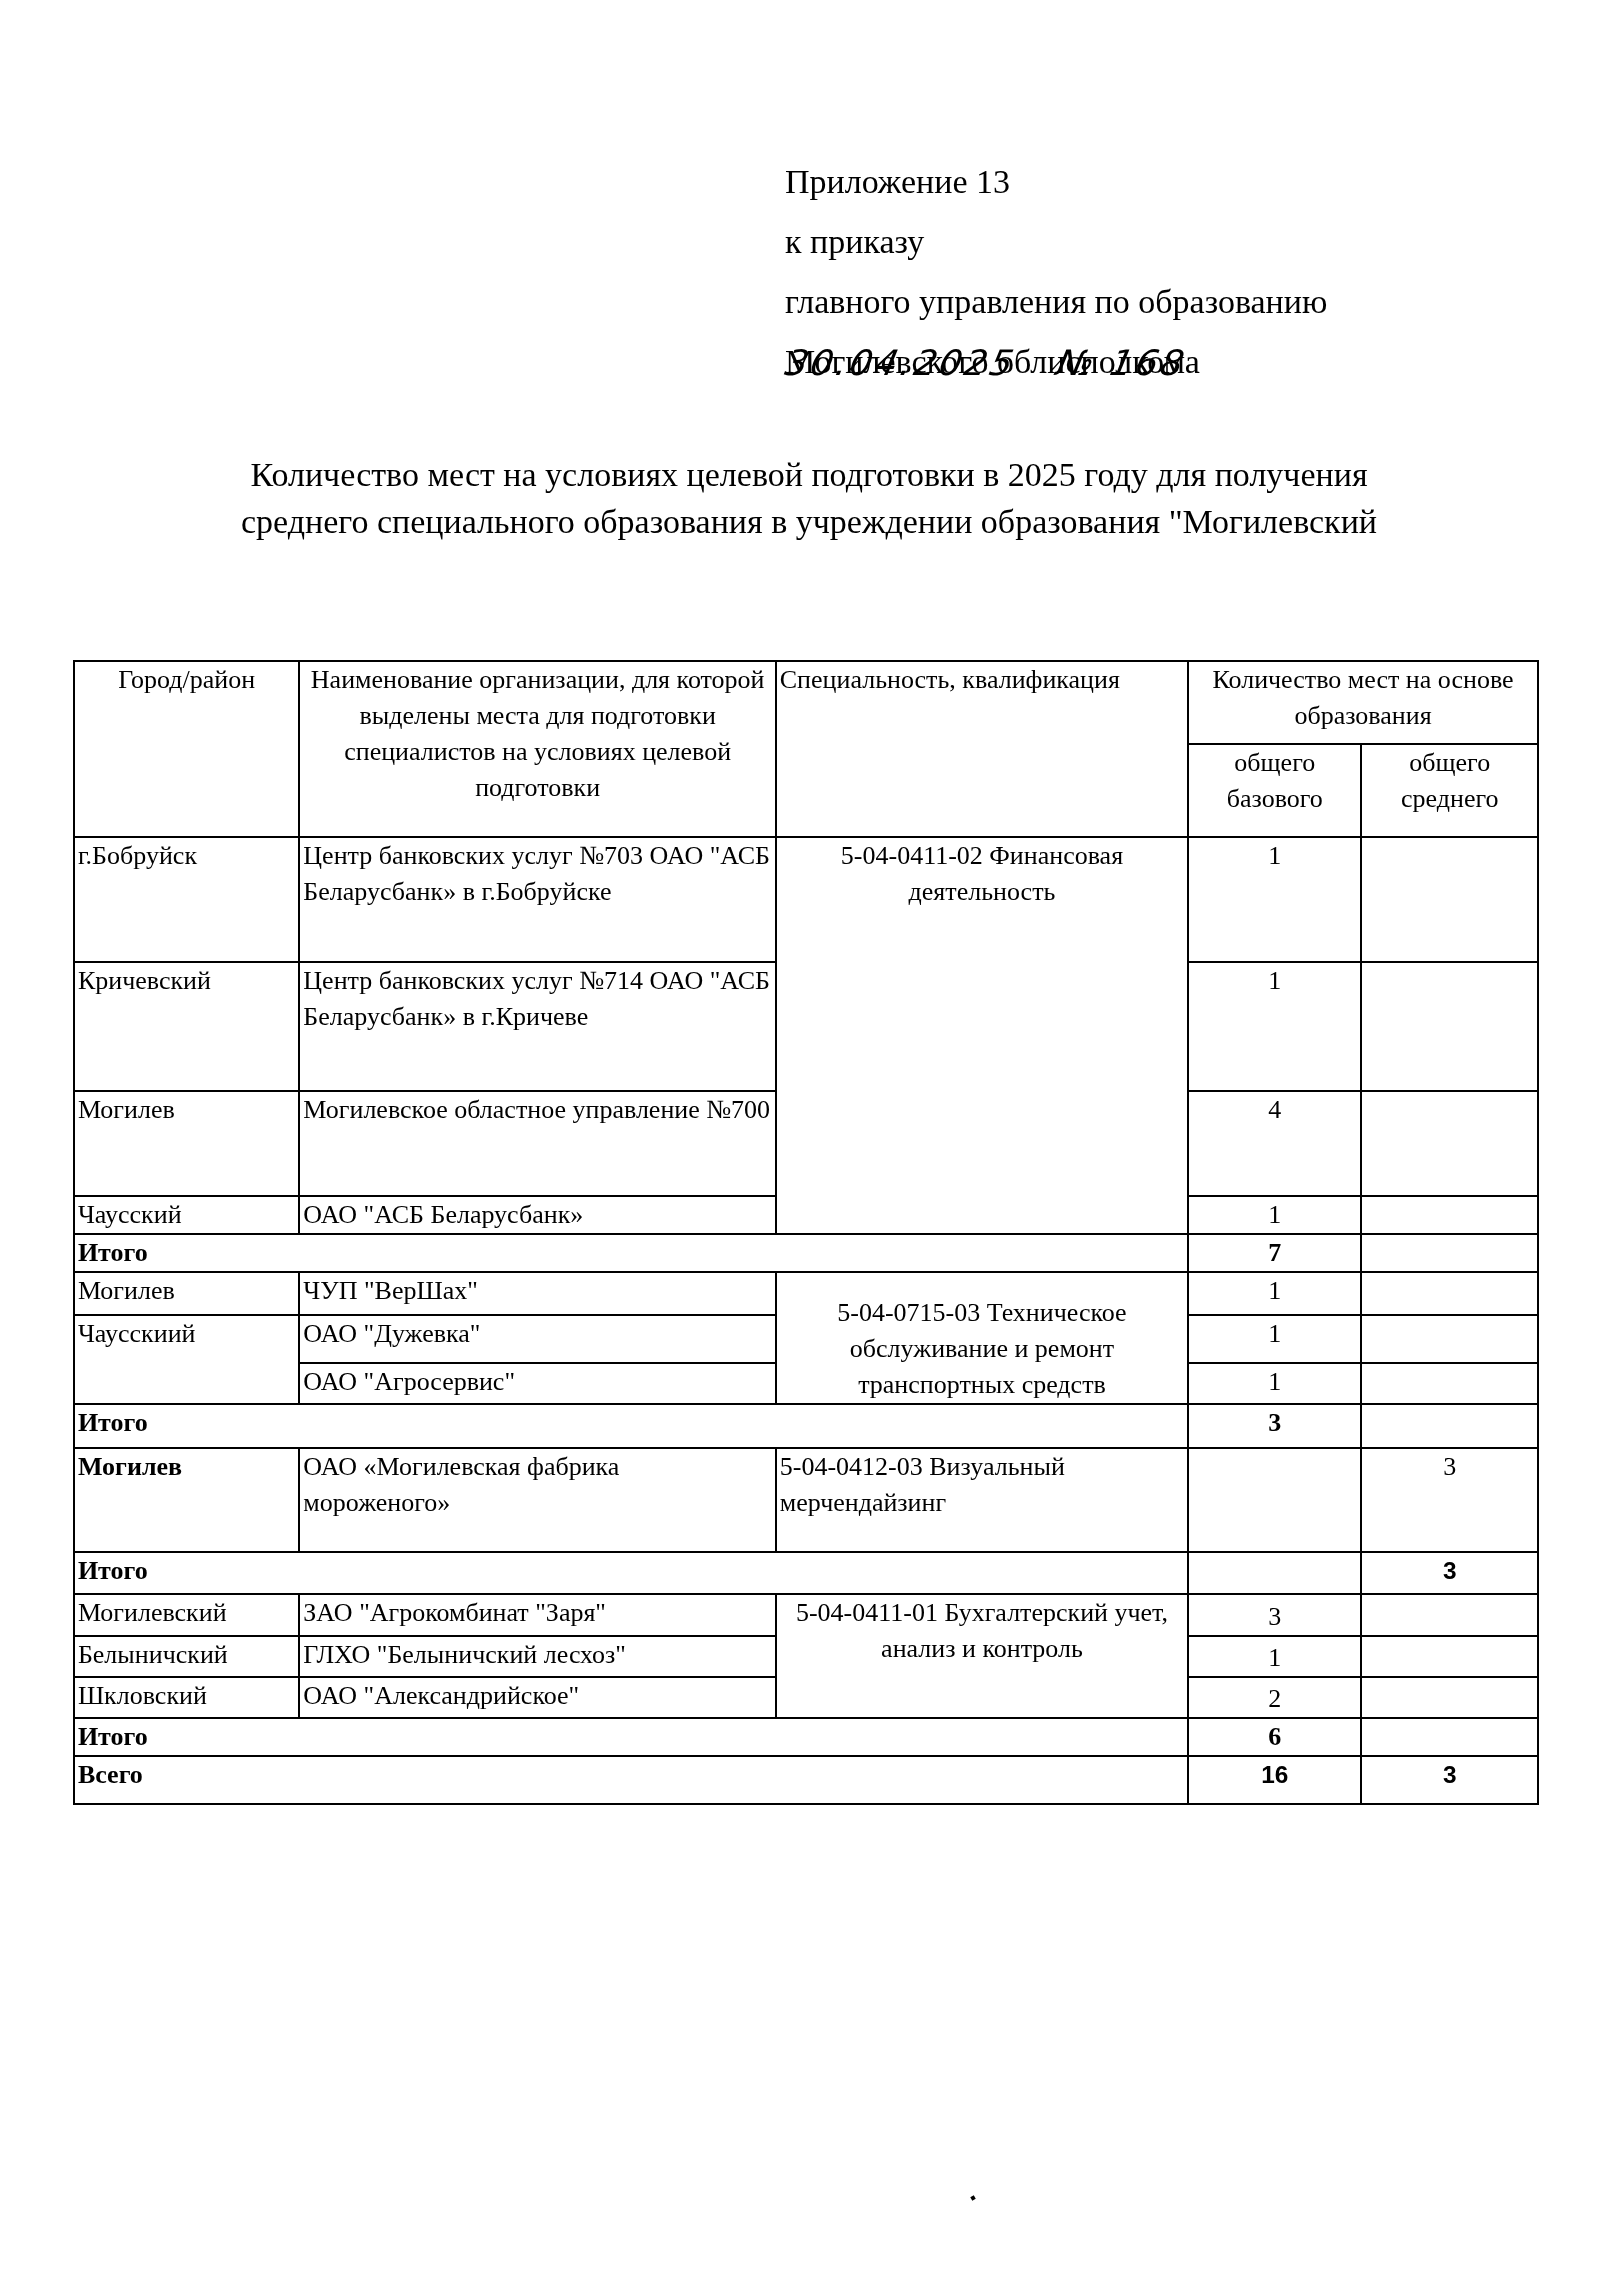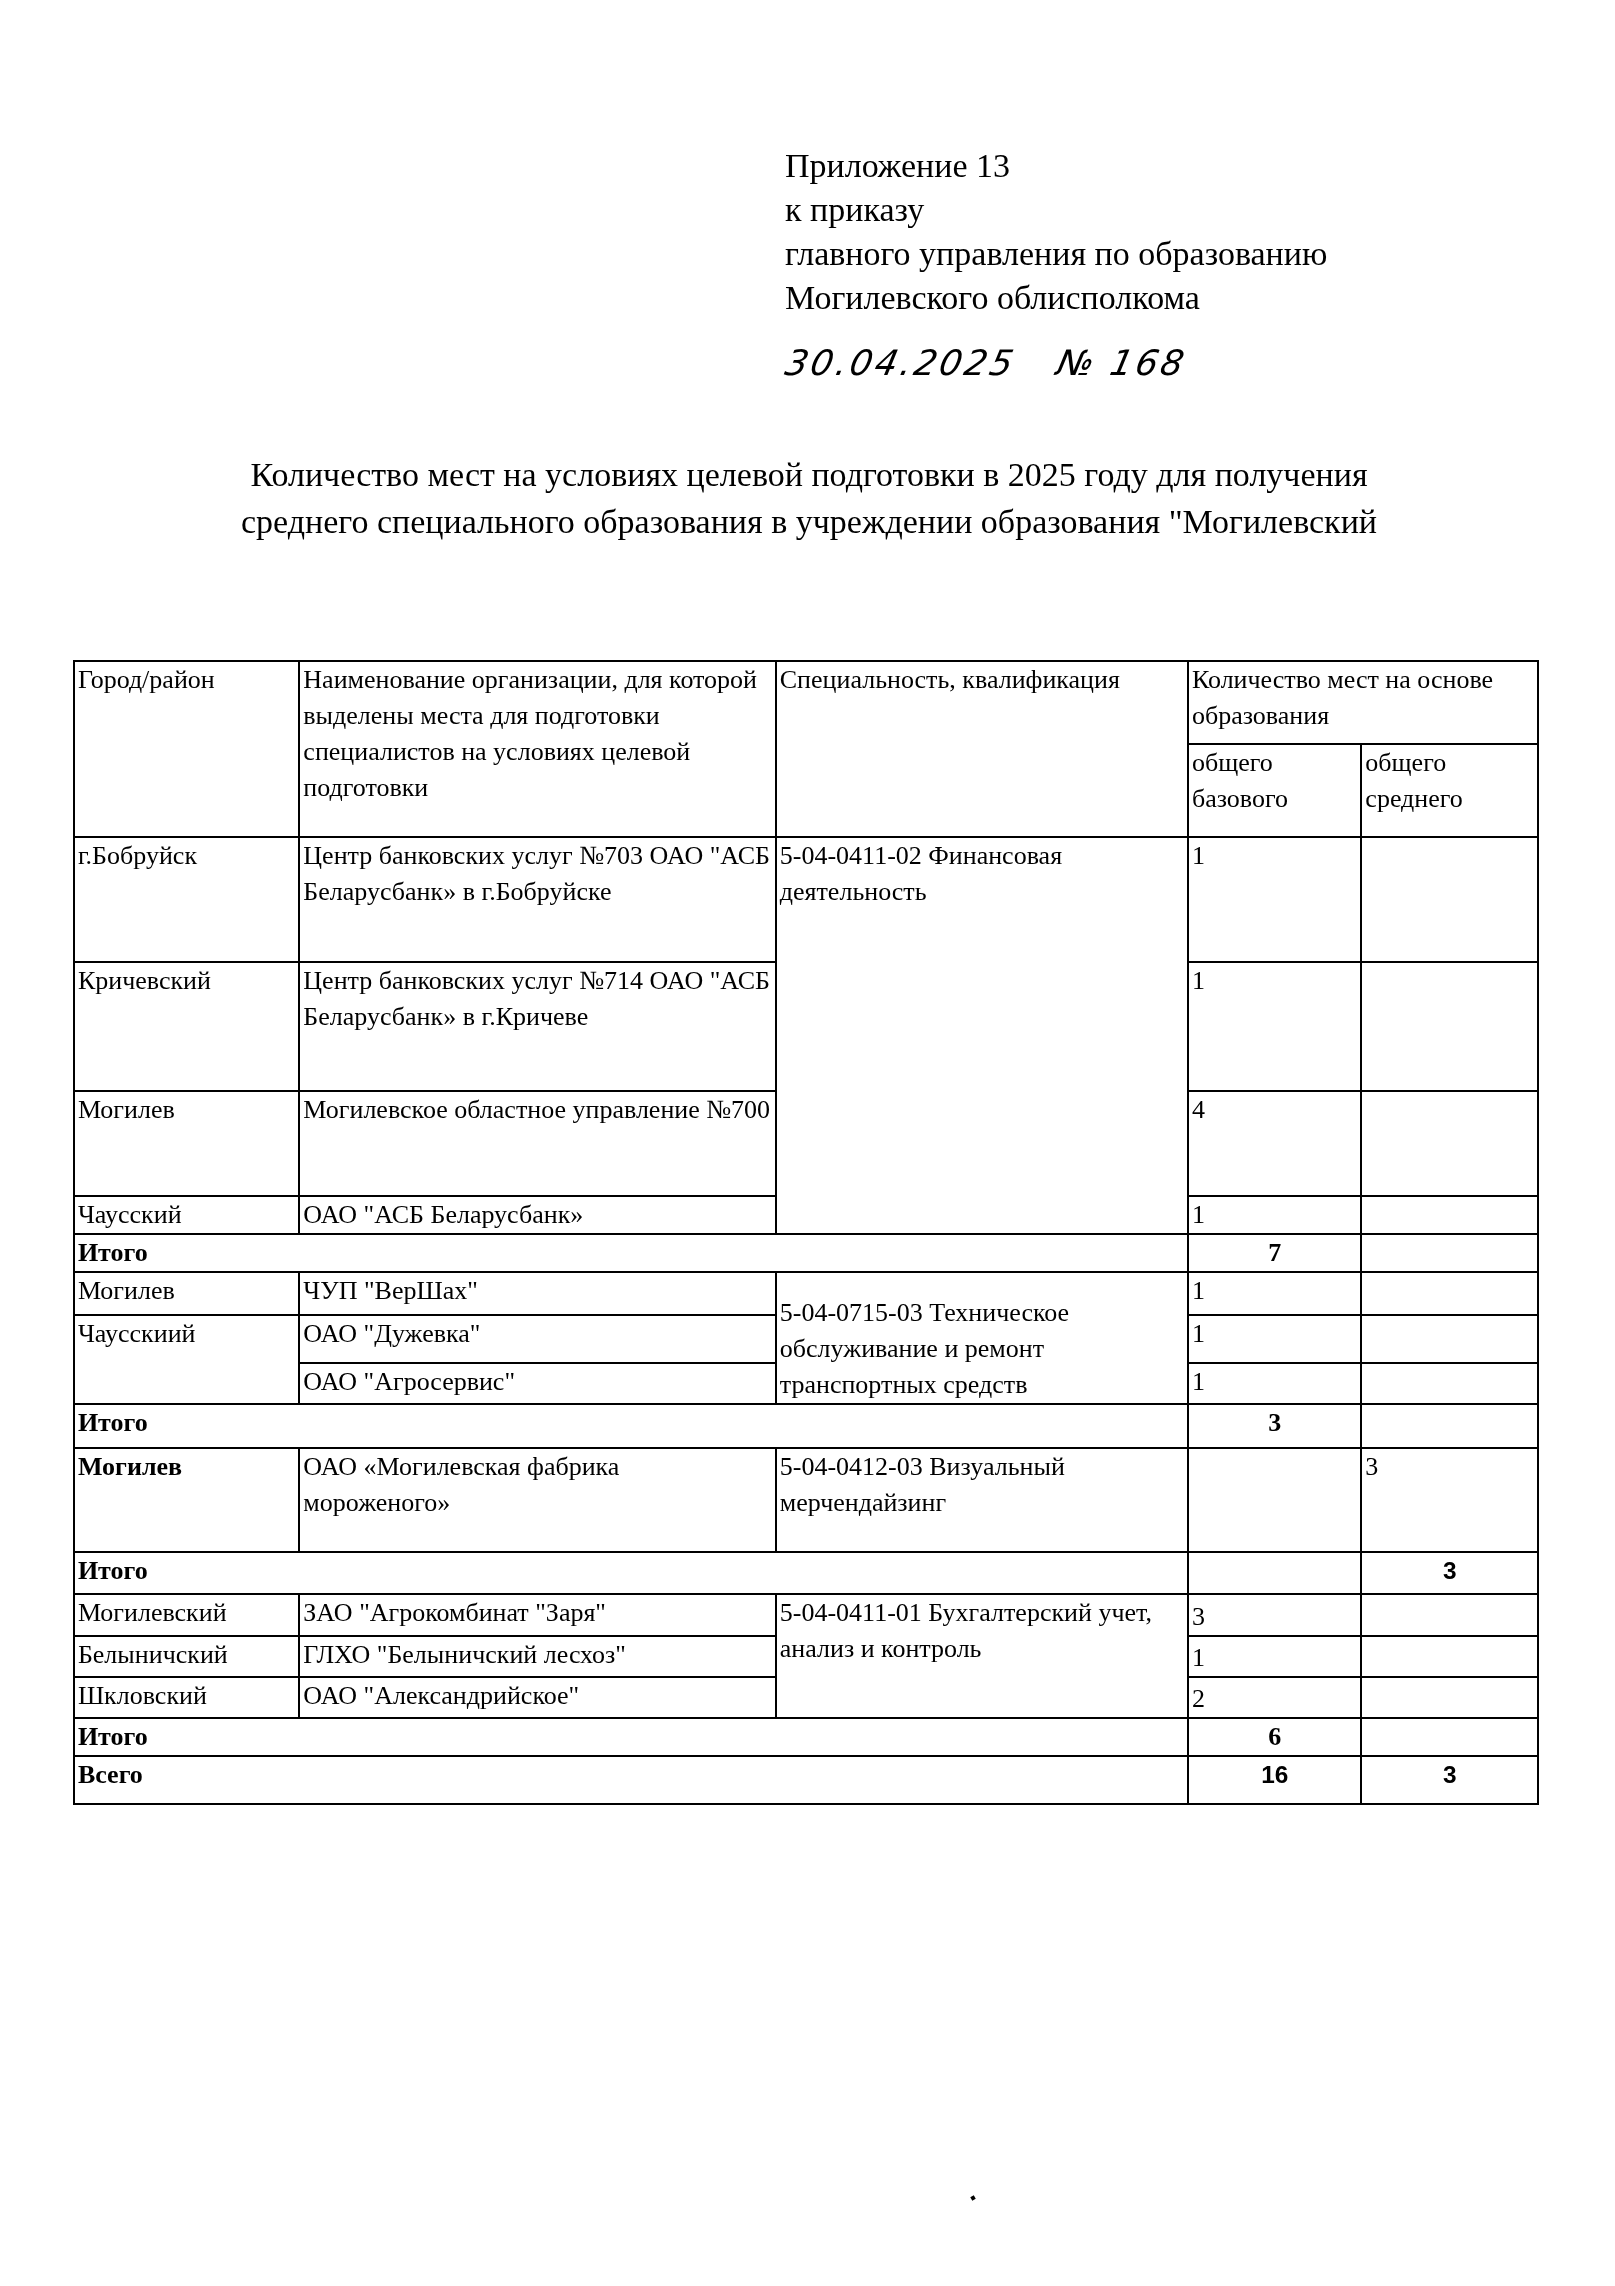--- a/index.html
+++ b/index.html
@@ -4,21 +4,21 @@
 <style>
   html, body { margin: 0; padding: 0; background: #ffffff; }
   body {
     width: 1615px; height: 2287px; position: relative; overflow: hidden;
     font-family: "Liberation Serif", "DejaVu Serif", serif; color: #000;
   }
   .appendix {
     position: absolute; left: 785px; top: 144px;
     font-size: 34px; line-height: 44px;
   }
-  .appendix div { white-space: nowrap; }
+  .appendix div { white-space: nowrap; margin-top: 16px; }
   .handwritten {
     position: absolute; left: 786px; top: 343px;
     font-family: "DejaVu Sans", sans-serif; font-style: italic;
     font-size: 35px; letter-spacing: 2.9px; transform: skewX(-12deg);
     white-space: pre;
   }
   .doc-title {
     position: absolute; left: 107px; top: 451px; width: 1404px;
     text-align: center; font-size: 34px; line-height: 47px;
   }
@@ -28,21 +28,21 @@
     width: 1466px; font-size: 26px; line-height: 36px;
   }
   table.main td {
     border: 2px solid #000; vertical-align: top; padding: 0 2.9px;
   }
   .c1 { width: 221px; }
   .c2 { width: 467px; }
   .c3 { width: 404px; }
   .c4 { width: 170px; }
   .c5 { width: 173px; }
-  .center { text-align: left; }
+  .center { text-align: center; }
   .hdr td { padding-top: 3.9px; }
   .bold { font-weight: bold; }
   .total-num { font-weight: bold; text-align: center; }
   .sans-bold { font-family: "Liberation Sans", "DejaVu Sans", sans-serif; font-weight: bold; font-size: 24.4px; }
   .speck {
     position: absolute; left: 971px; top: 2196px; width: 3.9px; height: 3.9px; background: #000;
     transform: rotate(-30deg);
   }
 </style>
 </head>

